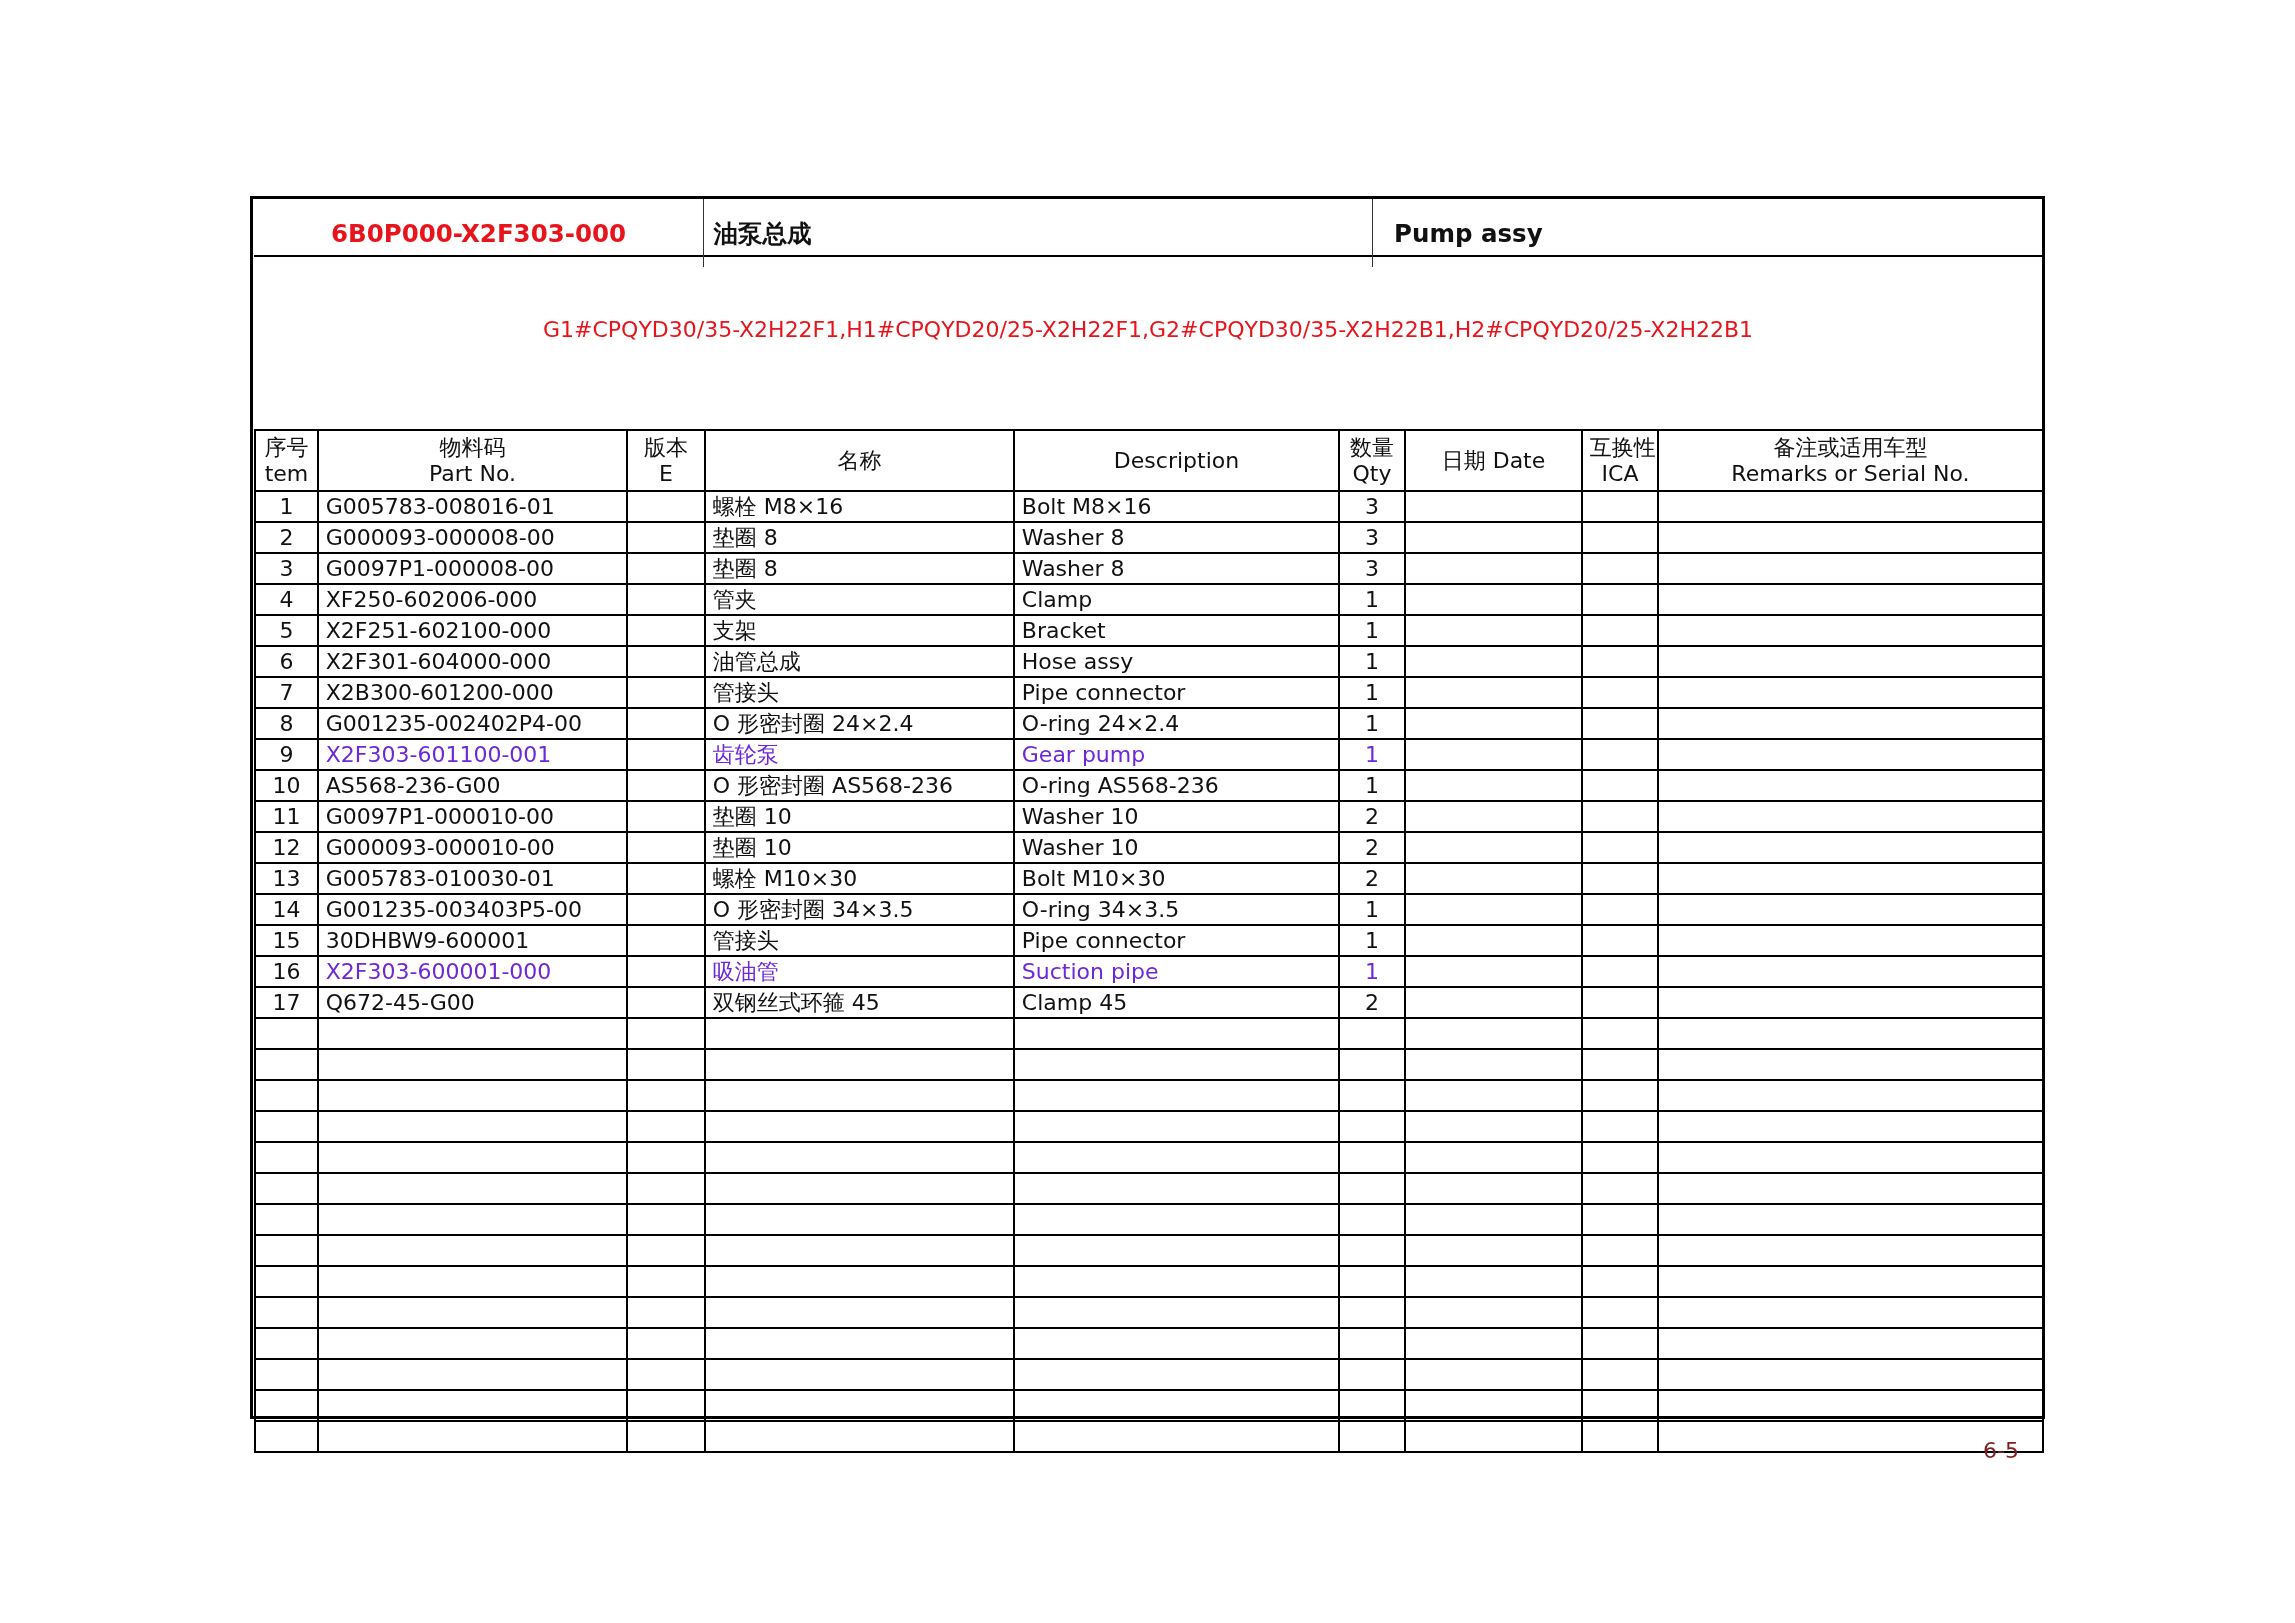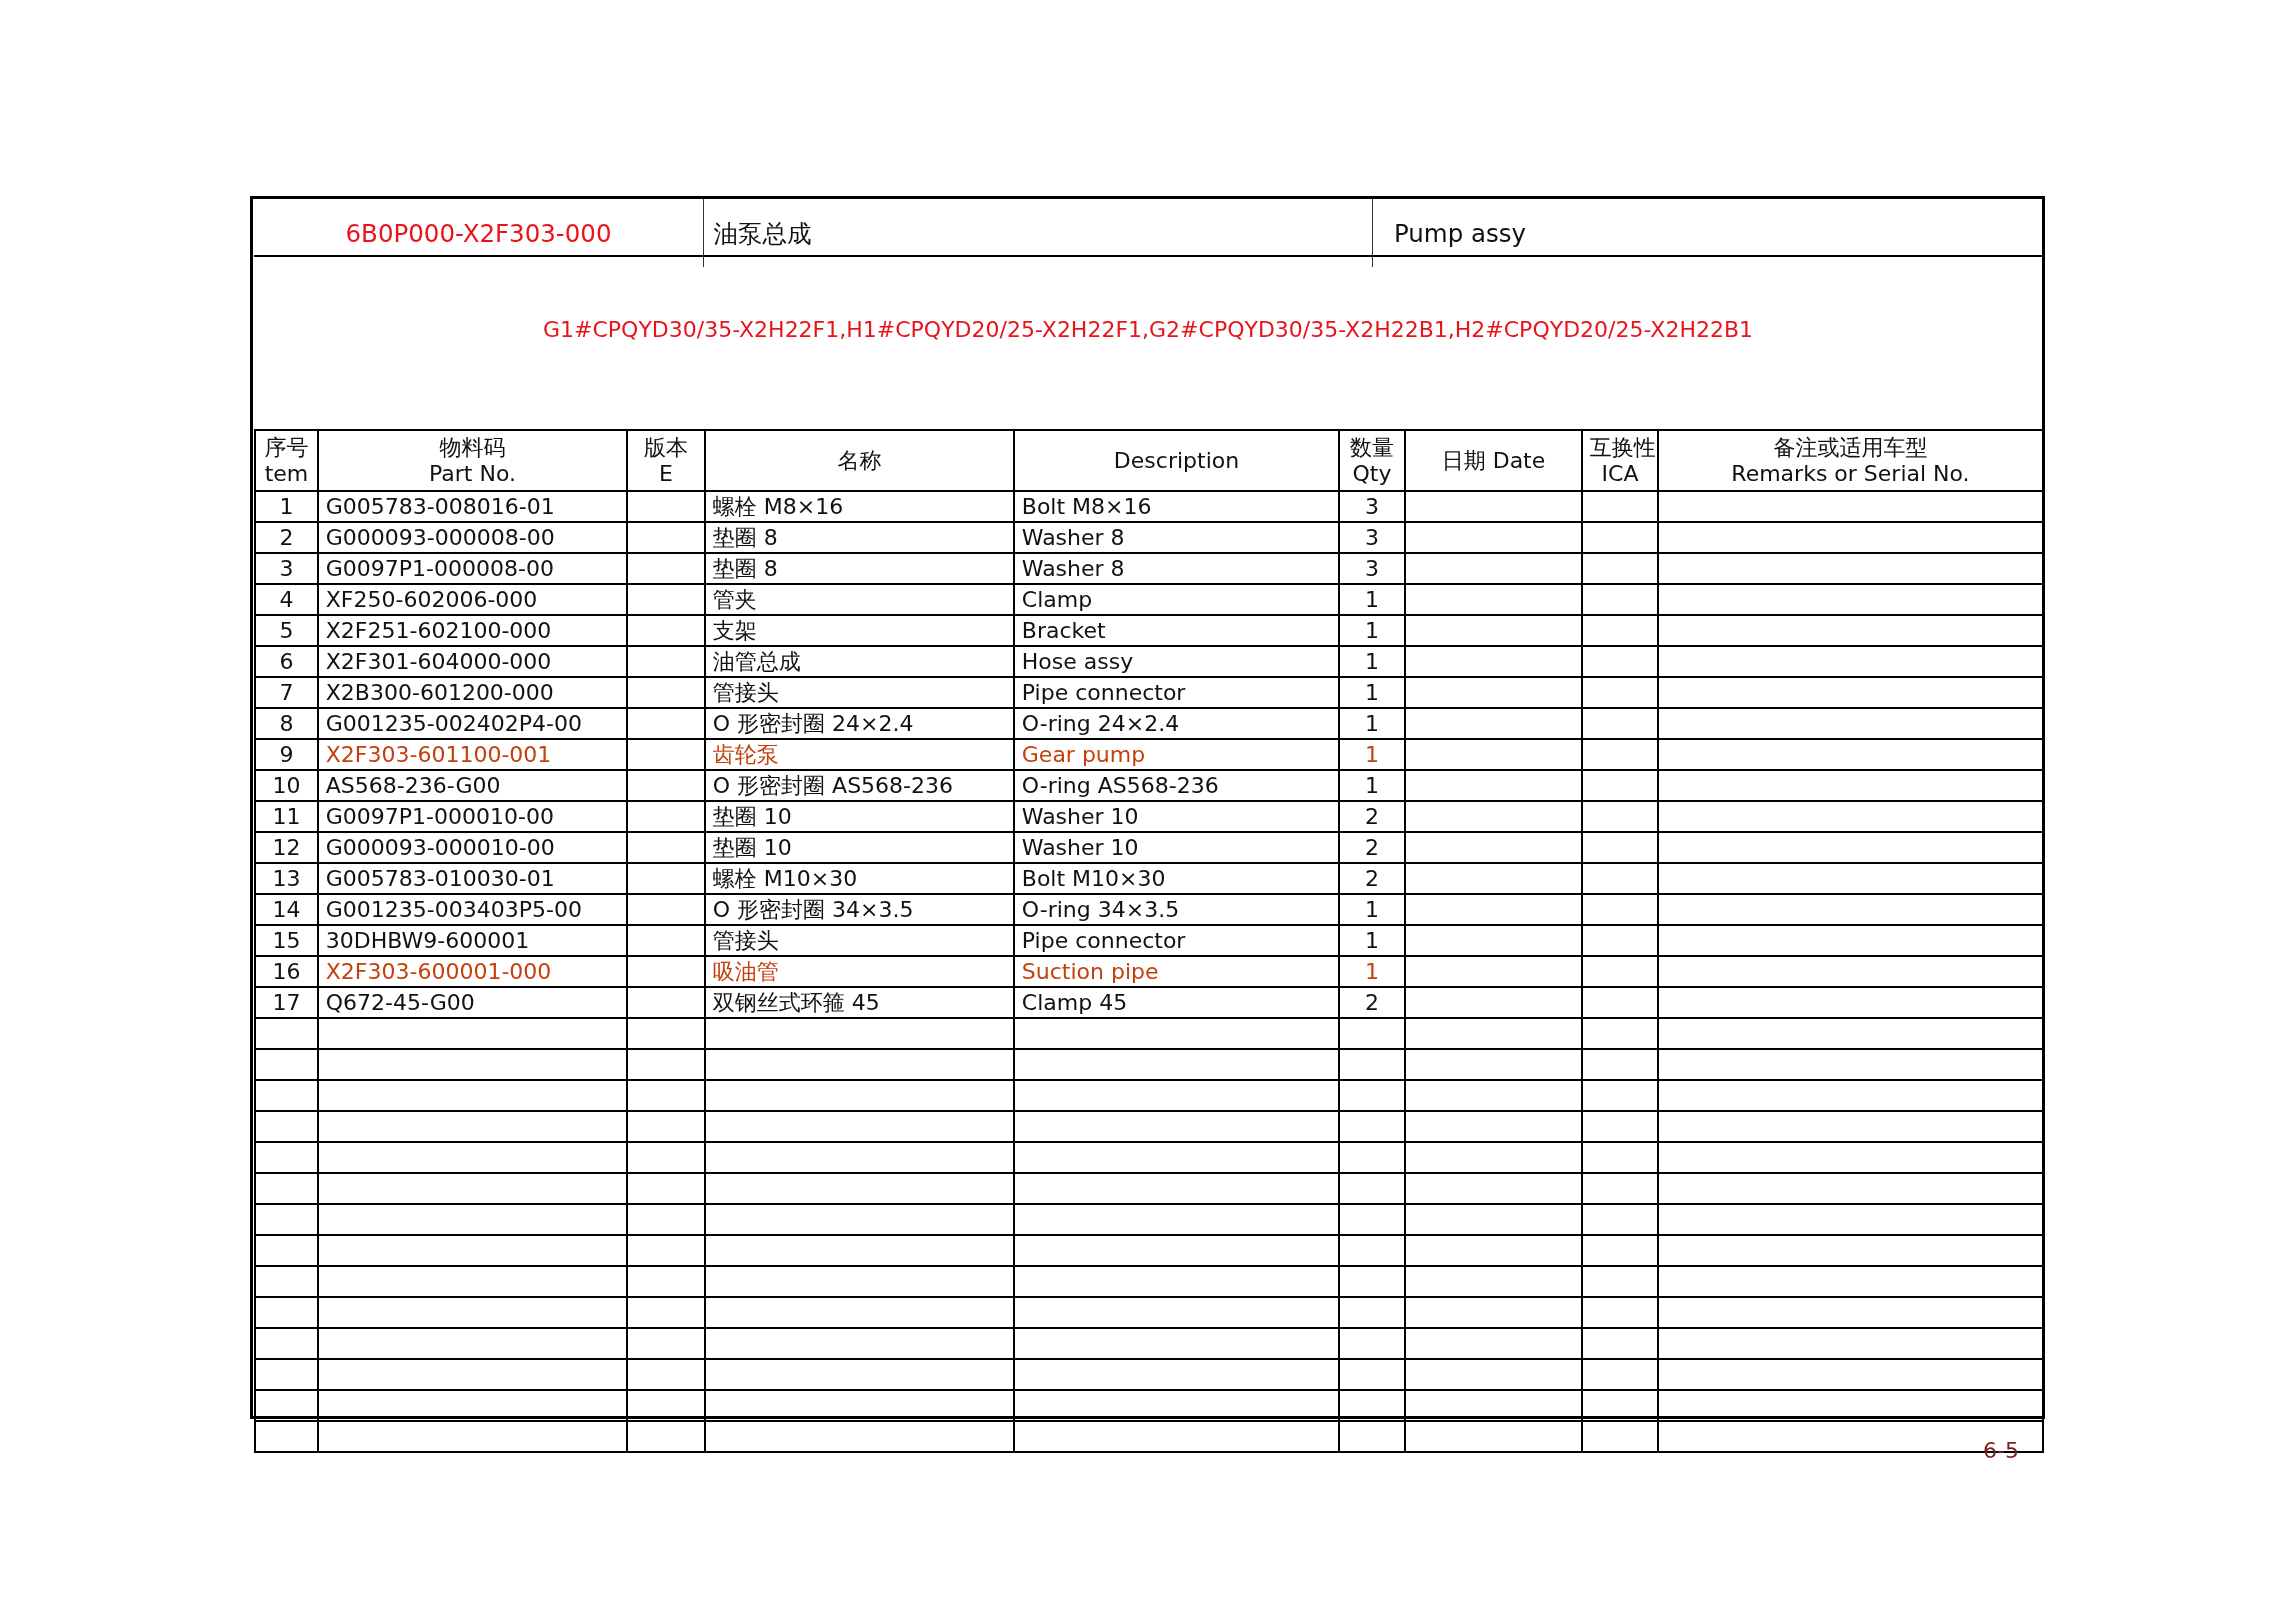--- a/index.html
+++ b/index.html
@@ -3,37 +3,37 @@
 <meta charset="utf-8">
 <style>
   html, body { margin:0; padding:0; background:#ffffff; }
   body { width:2295px; height:1623px; position:relative; overflow:hidden;
          font-family:"DejaVu Sans", "Liberation Sans", sans-serif; color:#111; }
   .frame { position:absolute; left:250px; top:196px; width:1795px; height:1223px;
            border:3.4px solid #000; box-sizing:border-box; }
   .title-row { position:absolute; left:254px; top:199px; width:1788px; height:58px;
                border-bottom:2.7px solid #000; box-sizing:border-box; }
   .title-cell { position:absolute; top:0; height:68px; display:flex; align-items:center;
-                font-size:24.5px; box-sizing:border-box; }
+                font-size:24.5px; box-sizing:border-box;font-weight:bold; }
   .title-code { left:0; width:449px; justify-content:center; color:#e8141b; }
   .title-cn { left:449px; width:669px; border-left:1.4px solid #333; padding-left:9.5px; }
   .title-en { left:1118px; width:669px; border-left:1.4px solid #333; padding-left:21px; }
   .models { position:absolute; left:254px; top:260px; width:1788px; height:138px;
             display:flex; flex-direction:column; justify-content:center; align-items:center;
             color:#e8141b; font-size:22px; line-height:27px;text-align:center; }
   .models div { white-space:nowrap; }
   table.parts { position:absolute; left:254px; top:397px; width:1788px;
                 border-collapse:collapse; table-layout:fixed;margin-top:32px; }
   table.parts th, table.parts td { border:2px solid #000; padding:0 6.8px; box-sizing:border-box;
                                     white-space:nowrap; overflow:hidden; }
   table.parts th { height:61px; font-weight:normal; font-size:22px; line-height:26px; text-align:center; }
   table.parts td { height:31px; font-size:22px; line-height:27px; }
   table.parts tr:first-child th { border-top:2.7px solid #000; }
   td.c-item, td.c-qty { text-align:center; }
-  tr.highlight td { color:#c2410c; }
+  tr.highlight td { color:#6d28d9; }
   tr.highlight td.c-item { color:#111; }
   .page-num { position:absolute; left:1983px; top:1438px; font-size:22px; color:#7f1d1d; }
 </style>
 </head>
 <body>
 
 <div class="frame"></div>
 
 <div class="title-row">
   <div class="title-cell title-code">6B0P000-X2F303-000</div>

